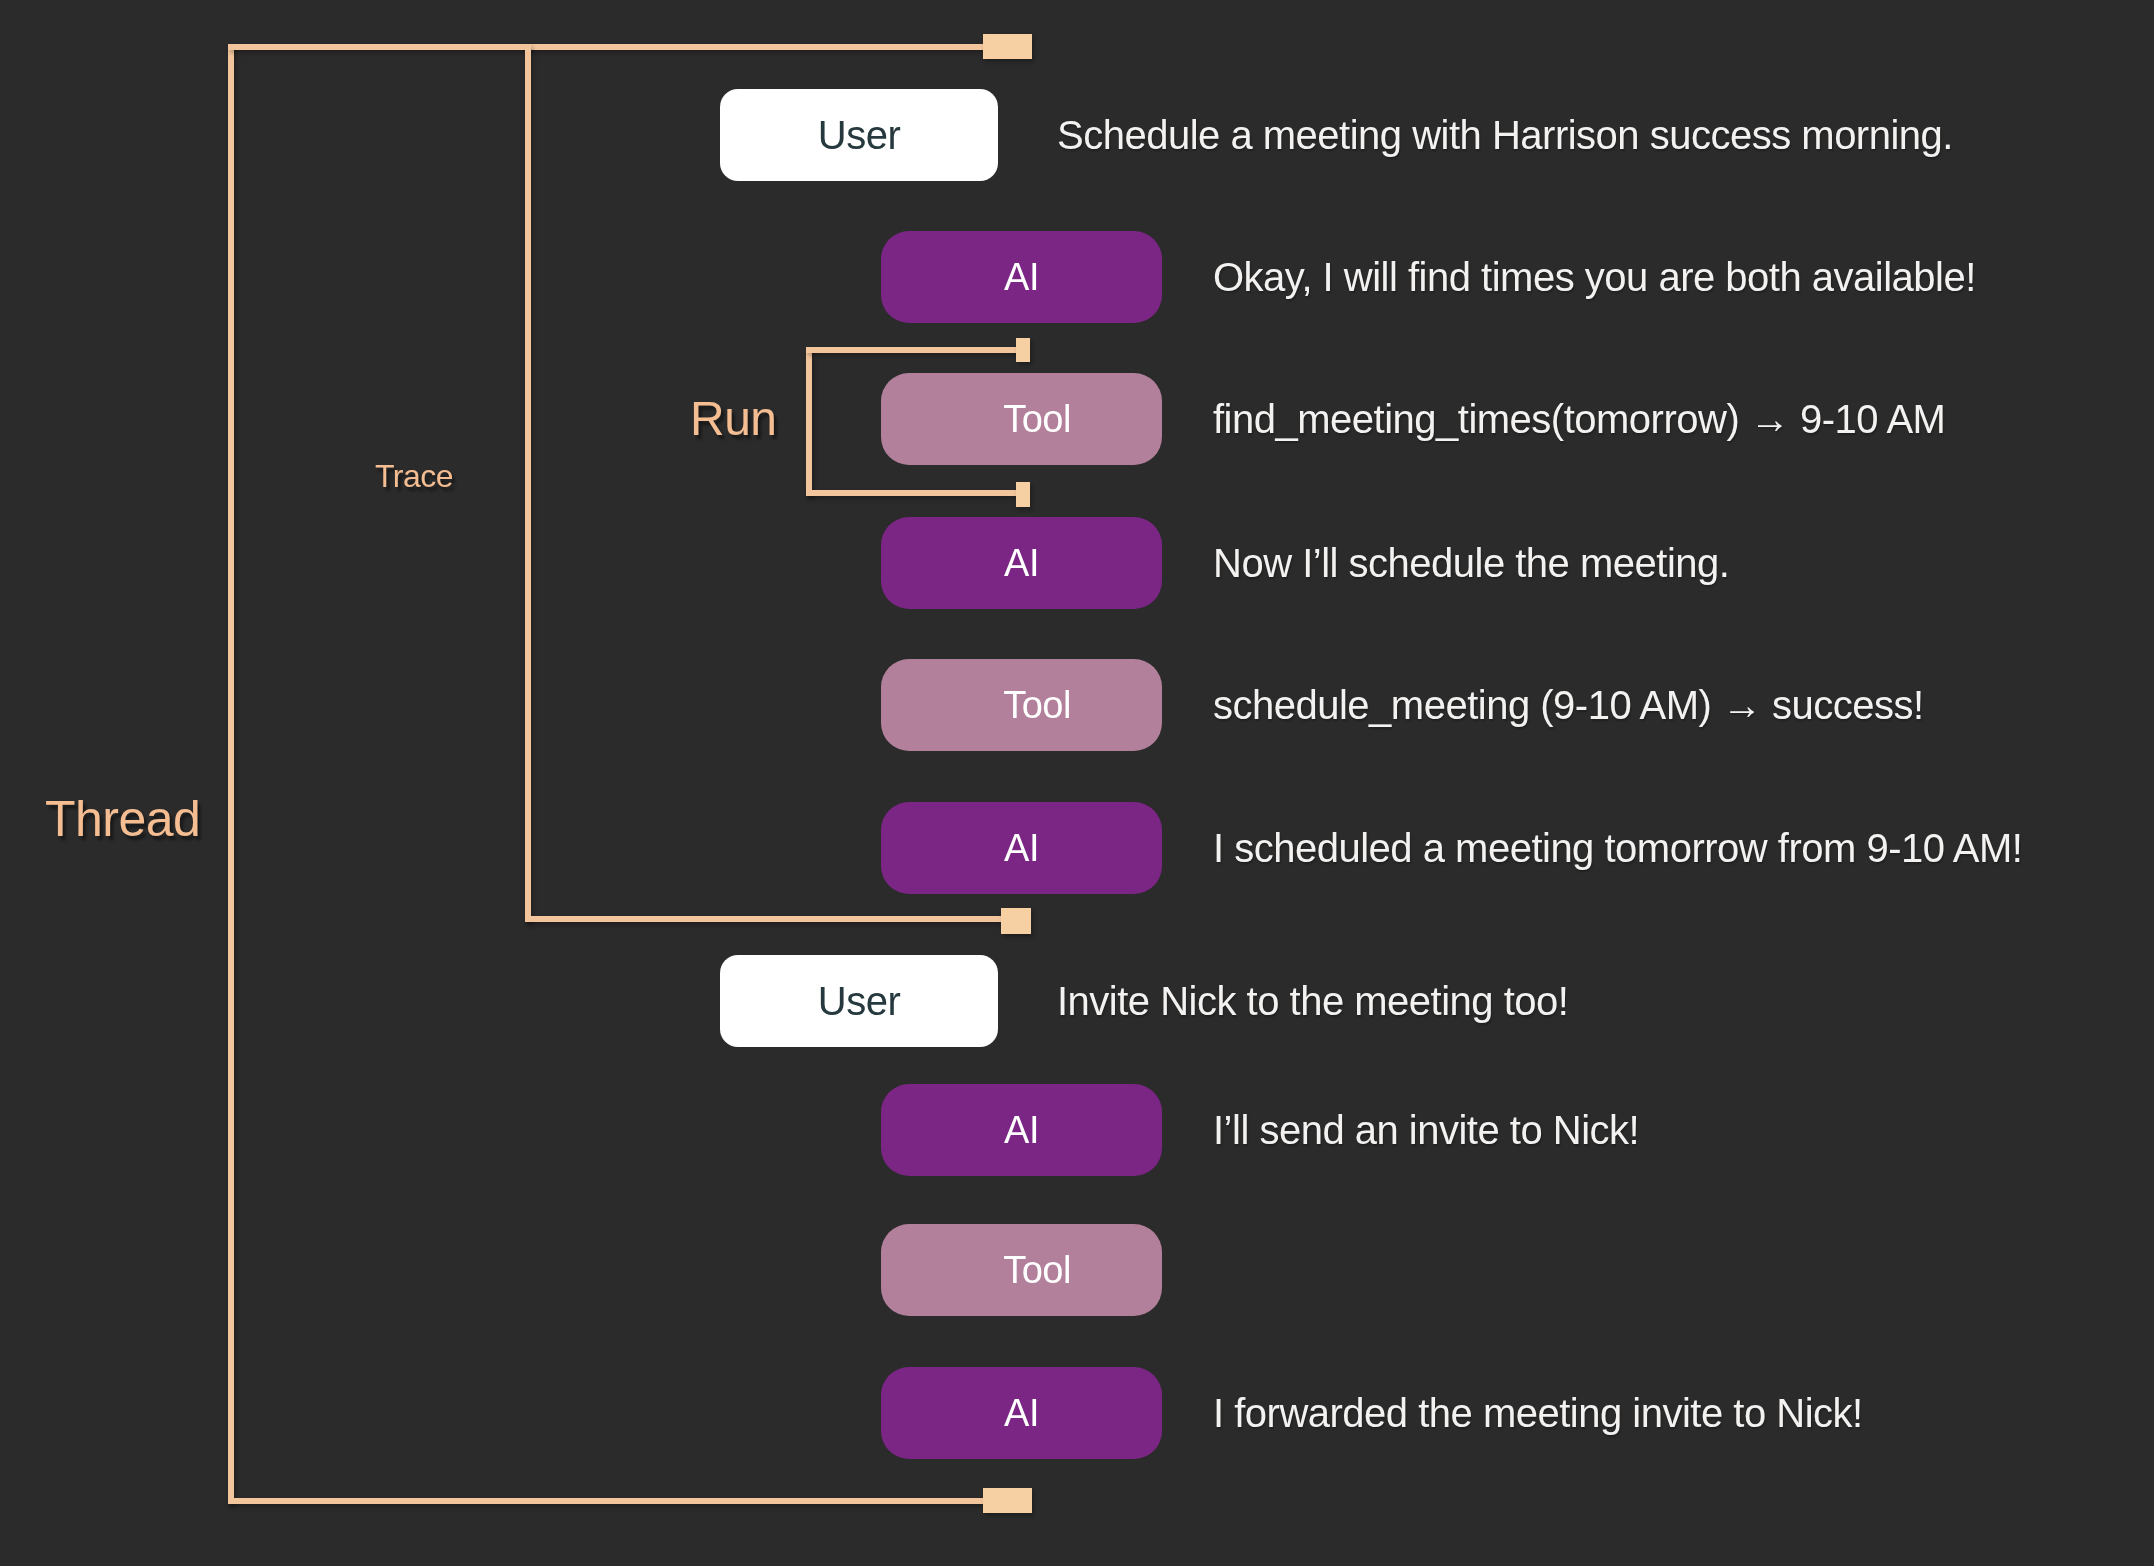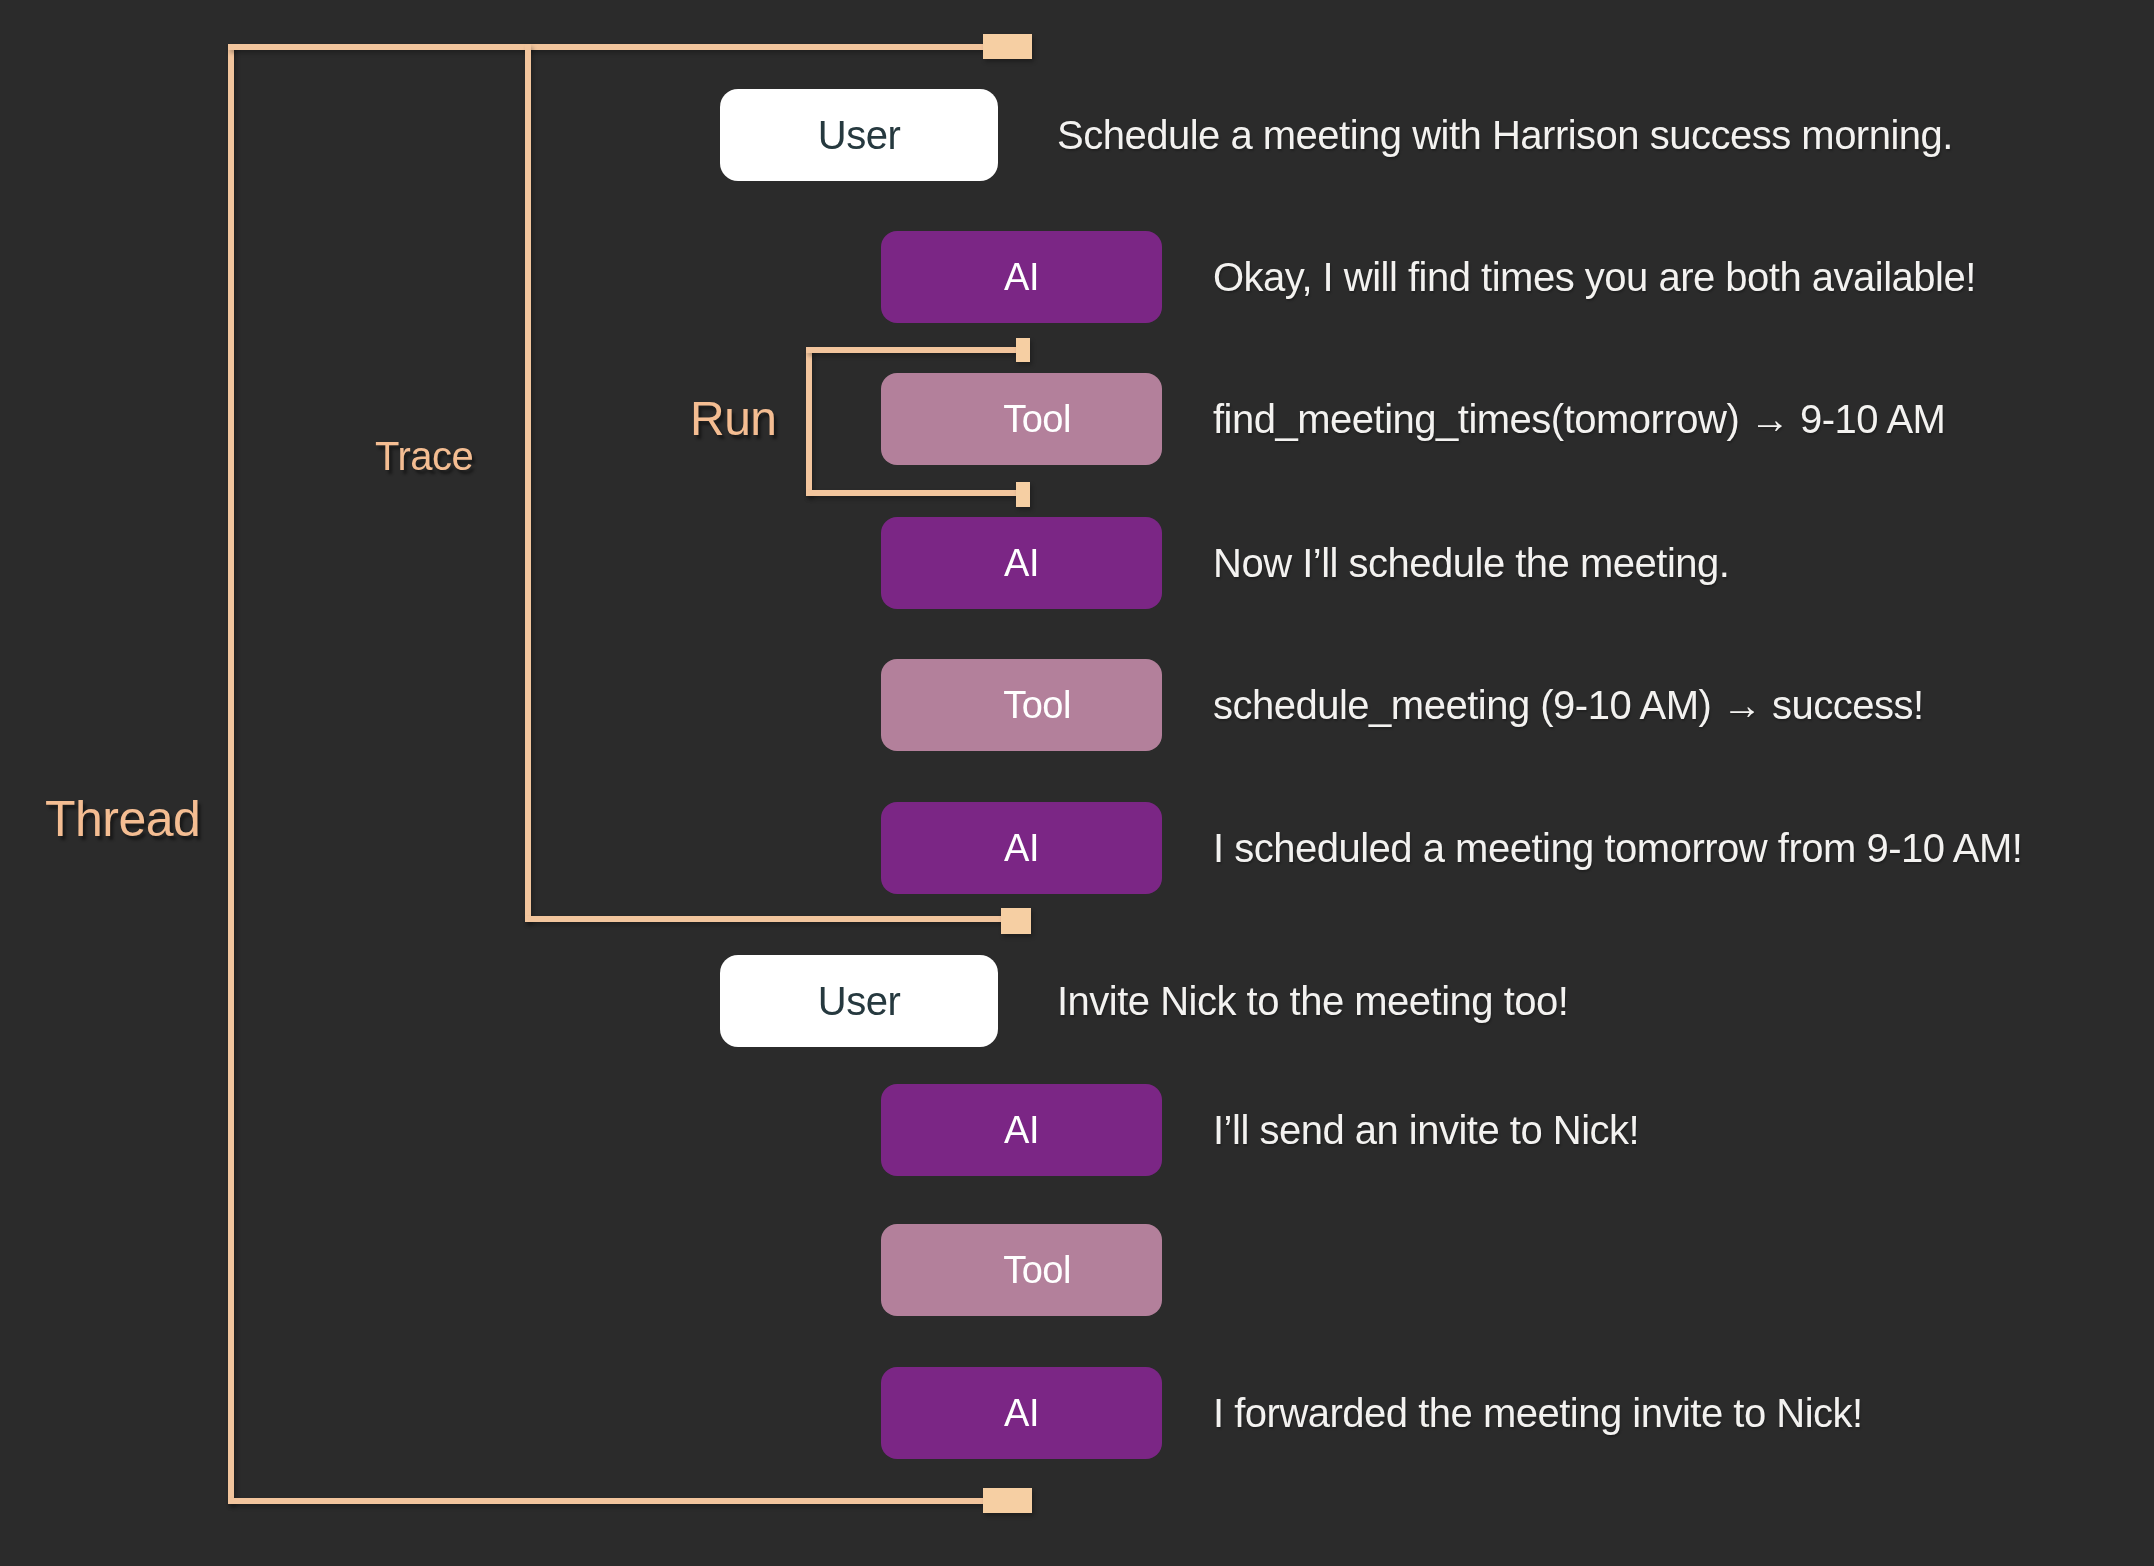--- a/index.html
+++ b/index.html
@@ -45,29 +45,29 @@
 
   
   .bracket-label{
     position:absolute;
     color:var(--label);
     text-shadow:3px 4px 3px rgba(0,0,0,0.45);
     white-space:nowrap;
     letter-spacing:-0.5px;
   }
   .label-thread{left:45px;top:790px;font-size:50px;}
-  .label-trace{left:375px;top:434px;font-size:40px;}
+  .label-trace{left:375px;top:458px;font-size:32px;}
   .label-run{left:690px;top:391px;font-size:48px;}
 
   
   .row{position:absolute;left:8px;width:100%;height:92px;}
   .badge{
     position:absolute;top:0;height:92px;
     display:flex;align-items:center;justify-content:center;
-    border-radius:16px;
+    border-radius:28px;
     letter-spacing:-0.5px;
   }
   .row.user .badge{left:712px;width:278px;background:var(--user-bg);color:var(--user-text);font-size:40px;border-radius:18px;}
   .row.ai   .badge{left:873px;width:281px;background:var(--ai);color:#ffffff;font-size:38px;}
   .row.tool .badge{left:873px;width:281px;background:var(--tool);color:#ffffff;font-size:38px;padding-left:31px;}
   .msg{
     position:absolute;top:0;height:92px;line-height:92px;
     color:var(--msg);font-size:40px;letter-spacing:-0.5px;white-space:nowrap;
     text-shadow:1px 2px 2px rgba(0,0,0,0.25);
   }

